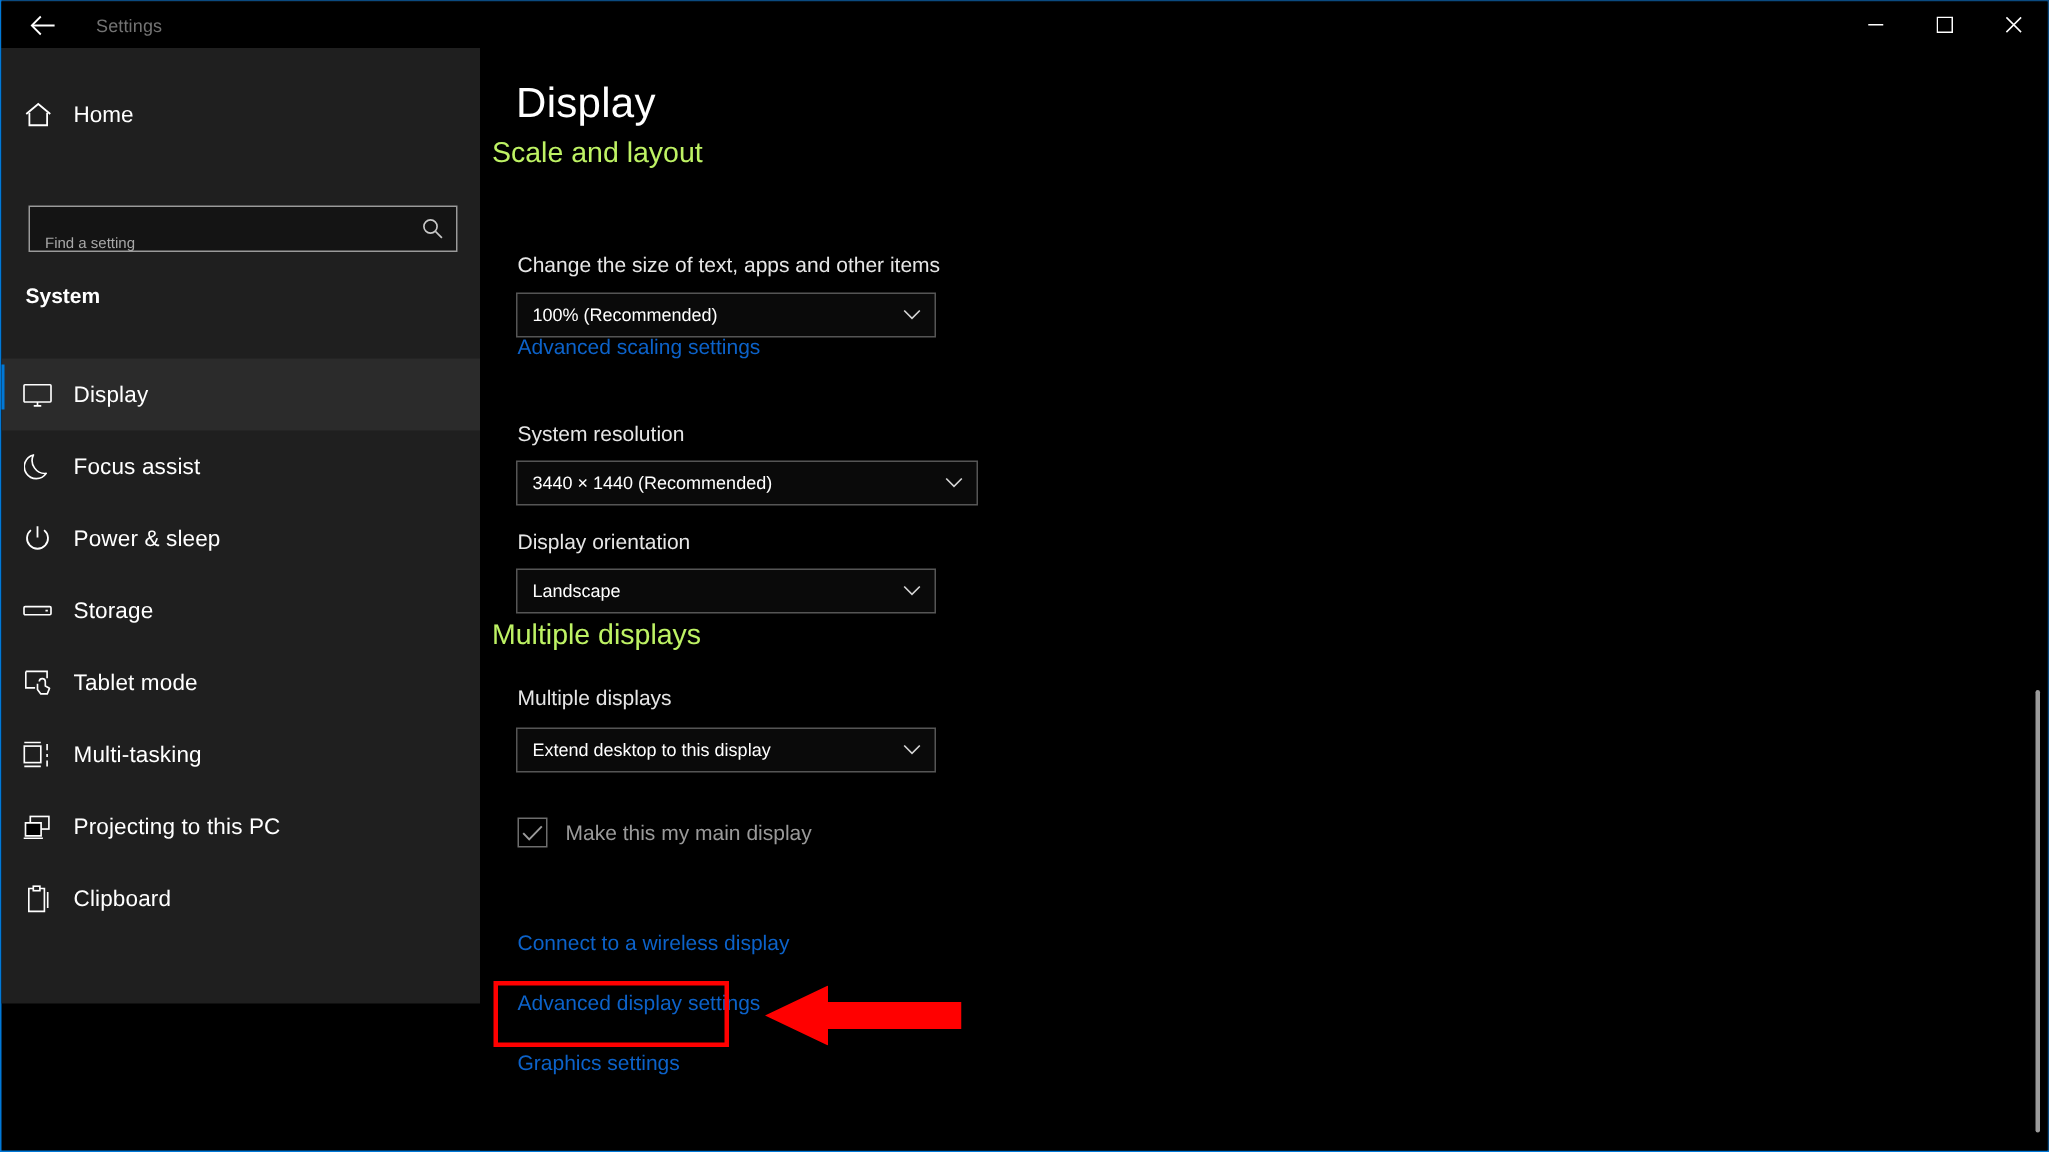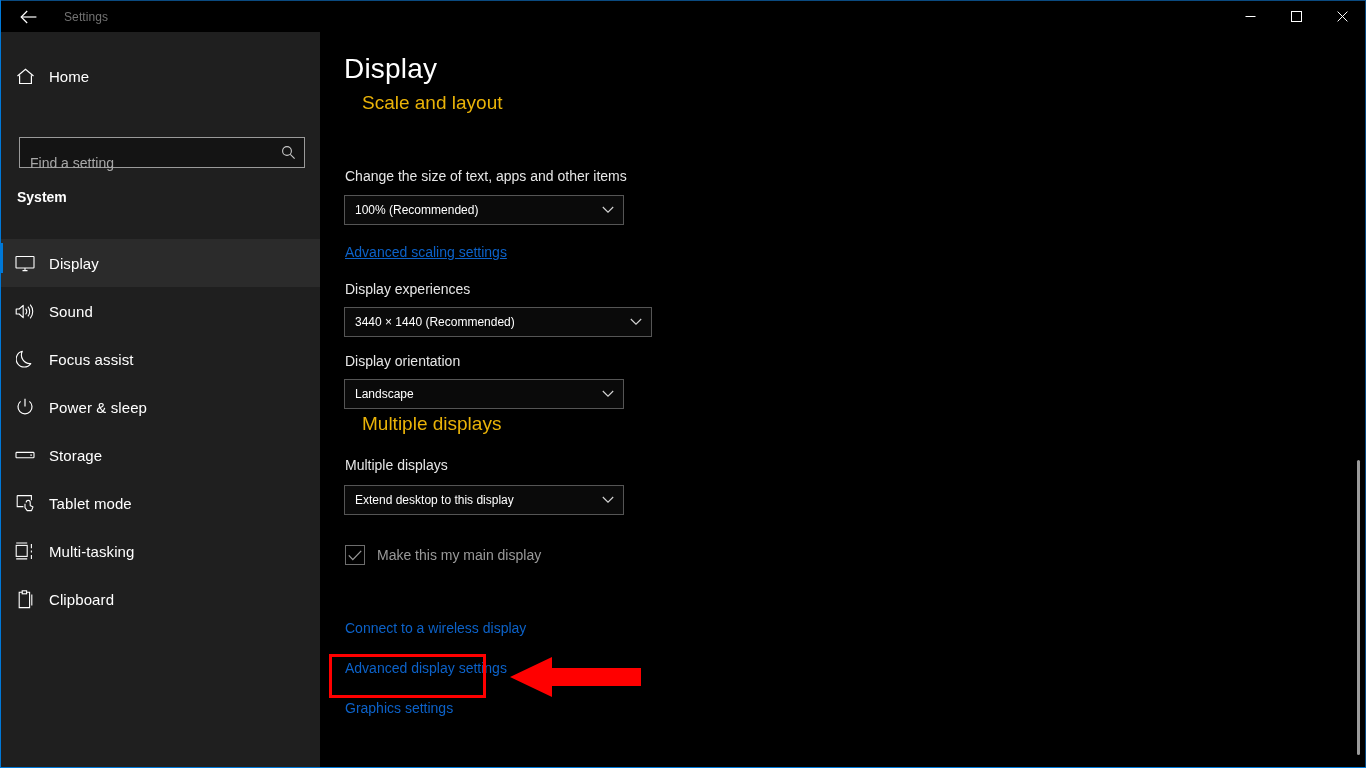--- a/index.html
+++ b/index.html
@@ -67,21 +67,21 @@
   }
   .cap-btn {
     width: 46px; height: 31px;
     display: flex; align-items: center; justify-content: center;
     cursor: default;
   }
 
   
   .sidebar {
     position: absolute; left: 1px; top: 32px;
-    width: 319px; height: 735px;
+    width: 319px; height: 637px;
     background: #1f1f1f;
     overflow: hidden;
   }
   .nav-home {
     position: absolute; left: 0; top: 24px;
     width: 319px; height: 40px;
     display: flex; align-items: center;
     cursor: default;
   }
   .nav-home .ic { width: 48px; display:flex; justify-content:center; align-items:center;}
@@ -90,21 +90,21 @@
   .search-wrap {
     position: absolute; left: 18px; top: 105px;
     width: 286px; height: 31px;
     border: 1px solid #9a9a9a;
     background: #141414;
     box-sizing: border-box;
     display: flex; align-items: center;
   }
   .search-input {
     border: 0; outline: 0; background: transparent;
-    color: #cfcfcf; font-size: 14px;
+    color: #cfcfcf; font-size: 10px;
     font-family: "Liberation Sans", sans-serif;
     padding: 0 0 0 10px; flex: 1; height: 100%; margin-top: 20px;
   }
   .search-input::placeholder { color: #a8a8a8; opacity: 1; }
   .search-icon-btn {
     width: 32px; height: 100%;
     display: flex; align-items: center; justify-content: center;
     cursor: default;
   }
 
@@ -142,22 +142,22 @@
     width: 1045px; height: 735px;
     background: #000000;
     overflow: hidden;
   }
   .page-title {
     position: absolute; left: 24px; top: 21px;
     font-size: 28px; font-weight: 300; color: #ffffff;
     letter-spacing: .2px;
   }
   .group-heading {
-    position: absolute; left: 42px;
-    font-size: 19px; font-weight: 300; color: #eab308;
+    position: absolute; left: 8px;
+    font-size: 19px; font-weight: 300; color: #bef264;
   }
   .field-label {
     position: absolute; left: 25px;
     font-size: 14px; color: #e6e6e6;
   }
   .combo {
     position: absolute;
     height: 30px;
     border: 1px solid #555555;
     background: #0a0a0a;
@@ -290,31 +290,20 @@
       <div class="nav-item selected">
         <span class="ic">
           <svg width="20" height="17" viewBox="0 0 20 17" aria-hidden="true">
             <rect x="1" y="1.5" width="18" height="11.5" rx="0.6" fill="none" stroke="#ffffff" stroke-width="1.1"></rect>
             <path d="M7.5 15.6 H12.5 M10 13 V15.6" stroke="#ffffff" stroke-width="1.1"></path>
           </svg>
         </span>
         <span class="lbl">Display</span>
       </div>
 
-      <div class="nav-item">
-        <span class="ic">
-          <svg width="20" height="17" viewBox="0 0 20 17" aria-hidden="true">
-            <path d="M1.2 6 H4.2 L8.2 2.3 V14.7 L4.2 11 H1.2 Z" fill="none" stroke="#ffffff" stroke-width="1.1" stroke-linejoin="round"></path>
-            <path d="M10.6 5.6 A4.6 4.6 0 0 1 10.6 11.4" fill="none" stroke="#ffffff" stroke-width="1.1"></path>
-            <path d="M12.9 3.6 A7.6 7.6 0 0 1 12.9 13.4" fill="none" stroke="#ffffff" stroke-width="1.1"></path>
-            <path d="M15.2 1.7 A10.4 10.4 0 0 1 15.2 15.3" fill="none" stroke="#ffffff" stroke-width="1.1"></path>
-          </svg>
-        </span>
-        <span class="lbl">Sound</span>
-      </div>
 
 
       <div class="nav-item">
         <span class="ic">
           <svg width="18" height="18" viewBox="0 0 18 18" aria-hidden="true">
             <path d="M6.3 1.3 A8 8 0 1 0 14.8 13.6 A8.6 8.6 0 0 1 6.3 1.3 Z" fill="none" stroke="#ffffff" stroke-width="1.1" stroke-linejoin="round"></path>
           </svg>
         </span>
         <span class="lbl">Focus assist</span>
       </div>
@@ -353,20 +342,30 @@
         <span class="ic">
           <svg width="20" height="18" viewBox="0 0 20 18" aria-hidden="true">
             <rect x="1.2" y="3.4" width="11" height="11" fill="none" stroke="#ffffff" stroke-width="1.1"></rect>
             <path d="M1.2 1 H12.2 M1.2 16.9 H12.2" stroke="#ffffff" stroke-width="1.1"></path>
             <path d="M16.4 2 V6.2 M16.4 8.6 V10.6 M16.4 13 V17" stroke="#ffffff" stroke-width="1.1"></path>
           </svg>
         </span>
         <span class="lbl">Multi-tasking</span>
       </div>
 
+      <div class="nav-item">
+        <span class="ic">
+          <svg width="20" height="17" viewBox="0 0 20 17" aria-hidden="true">
+            <rect x="5.2" y="1.3" width="12.4" height="8.4" fill="none" stroke="#ffffff" stroke-width="1.1"></rect>
+            <path d="M2 5.6 H12.4 V14.2 H2 Z" fill="#000000" stroke="#ffffff" stroke-width="1.1"></path>
+            <path d="M0.8 15.8 H13.6" stroke="#ffffff" stroke-width="1.1"></path>
+          </svg>
+        </span>
+        <span class="lbl">Projecting to this PC</span>
+      </div>
 
 
       <div class="nav-item">
         <span class="ic">
           <svg width="17" height="19" viewBox="0 0 17 19" aria-hidden="true">
             <path d="M5.4 2.3 H2.2 V17.6 H12.6 V2.3 H9.4" fill="none" stroke="#ffffff" stroke-width="1.1"></path>
             <rect x="5.2" y="0.8" width="4.4" height="3" fill="none" stroke="#ffffff" stroke-width="1.1"></rect>
             <path d="M14.8 4.6 V15.4" stroke="#ffffff" stroke-width="1.1"></path>
           </svg>
         </span>
@@ -386,23 +385,23 @@
 
     <div class="combo" style="left:24px; top:163px; width:280px;">
       <span class="val">100% (Recommended)</span>
       <span class="chev">
         <svg width="12" height="8" viewBox="0 0 12 8" aria-hidden="true">
           <path d="M0.8 1 L6 6.2 L11.2 1" fill="none" stroke="#d6d6d6" stroke-width="1.1"></path>
         </svg>
       </span>
     </div>
 
-    <a class="link" style="top:212px;text-decoration:underline;">Advanced scaling settings</a>
-
-    <div class="field-label" style="top:249px;">Display experiences</div>
+    <a class="link" style="top:191px;">Advanced scaling settings</a>
+
+    <div class="field-label" style="top:249px;">System resolution</div>
 
     <div class="combo" style="left:24px; top:275px; width:308px;">
       <span class="val">3440 × 1440 (Recommended)</span>
       <span class="chev">
         <svg width="12" height="8" viewBox="0 0 12 8" aria-hidden="true">
           <path d="M0.8 1 L6 6.2 L11.2 1" fill="none" stroke="#d6d6d6" stroke-width="1.1"></path>
         </svg>
       </span>
     </div>
 

